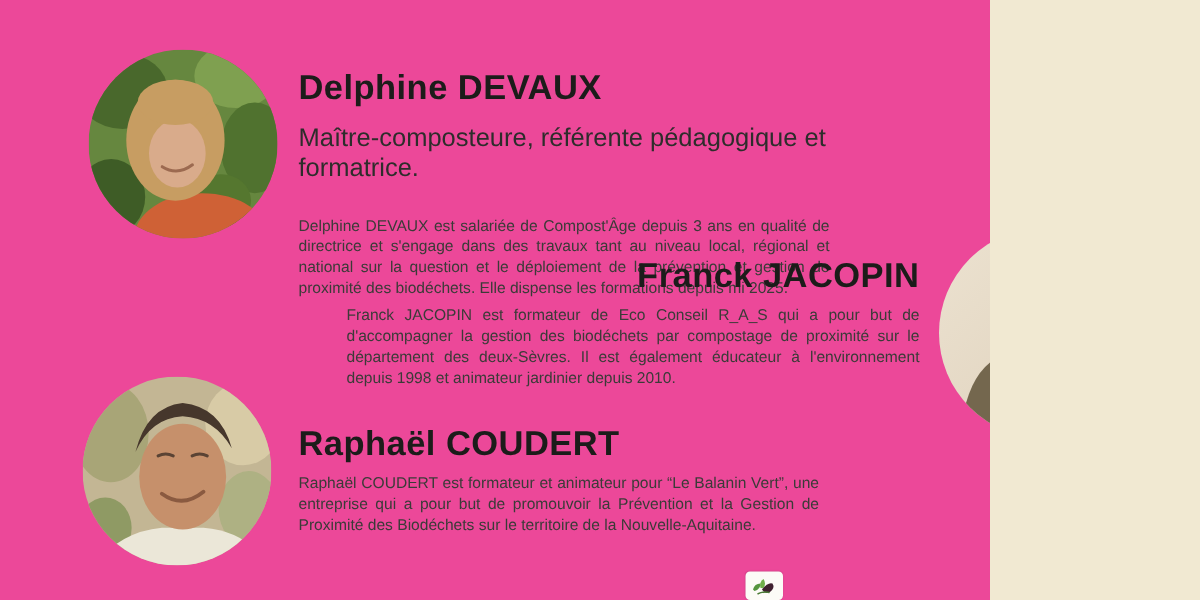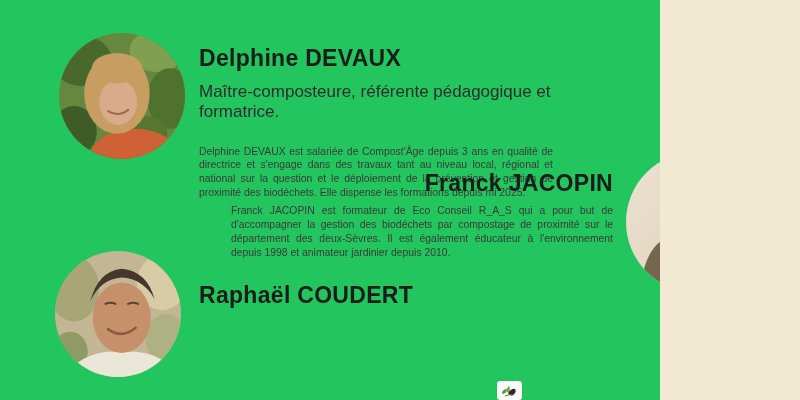--- a/index.html
+++ b/index.html
@@ -3,21 +3,21 @@
 <meta charset="utf-8">
 <style>
   html, body { margin: 0; padding: 0; }
   body {
     width: 800px; height: 400px; overflow: hidden;
     background: #f1e9d2;
     font-family: "Liberation Sans", sans-serif;
   }
   .stage {
     position: relative; width: 660px; height: 400px;
-    background: #22c55e; overflow: hidden;
+    background: #ec4899; overflow: hidden;
   }
   .avatar {
     position: absolute; border-radius: 50%; overflow: hidden;
   }
   .avatar svg { display: block; width: 100%; height: 100%; }
 
   .p1-photo { left: 59px; top: 33px;  width: 126px; height: 126px; }
   .p2-photo { left: 626px; top: 152px; width: 140px; height: 140px; }
   .p3-photo { left: 55px; top: 251px; width: 126px; height: 126px; }
 
@@ -109,20 +109,21 @@
       <ellipse cx="12" cy="80" rx="14" ry="16" fill="#8f9a64"></ellipse>
       <path d="M 6 100 Q 20 82 42 80 L 64 80 Q 88 82 97 100 Z" fill="#ebe7d8"></path>
       <ellipse cx="53" cy="53" rx="23" ry="28" fill="#c6906b"></ellipse>
       <path d="M 28 40 Q 34 16 53 14 Q 73 16 79 38 Q 70 22 53 21 Q 36 22 28 40 Z" fill="#46372c"></path>
       <path d="M 40 42 Q 44 40 48 42 M 58 42 Q 62 40 66 42" stroke="#5a4334" stroke-width="1.6" fill="none" stroke-linecap="round"></path>
       <path d="M 42 62 Q 53 70 64 61" stroke="#8a5a40" stroke-width="2" fill="none" stroke-linecap="round"></path>
     </svg>
   </div>
   <div class="textblock p3-text">
     <div class="name">Raphaël COUDERT</div>
+    <div class="bio">Raphaël COUDERT est formateur et animateur pour “Le Balanin Vert”, une entreprise qui a pour but de promouvoir la Prévention et la Gestion de Proximité des Biodéchets sur le territoire de la Nouvelle-Aquitaine.</div>
   </div>
 
   <div class="logo">
     <svg width="19" height="14" viewBox="0 0 19 14">
       <path d="M 2 9 Q 3 5 7 5 Q 7 9 3 10 Z" fill="#55953f"></path>
       <path d="M 7 8 Q 6 4 9 2 Q 11 5 9 8 Z" fill="#6fae4a"></path>
       <path d="M 8 9 Q 12 4 15 5 Q 17 8 13 11 Q 10 12 8 9 Z" fill="#3f2030"></path>
       <path d="M 5 12 Q 9 10 13 11" stroke="#4a7a34" stroke-width="1" fill="none"></path>
     </svg>
   </div>

